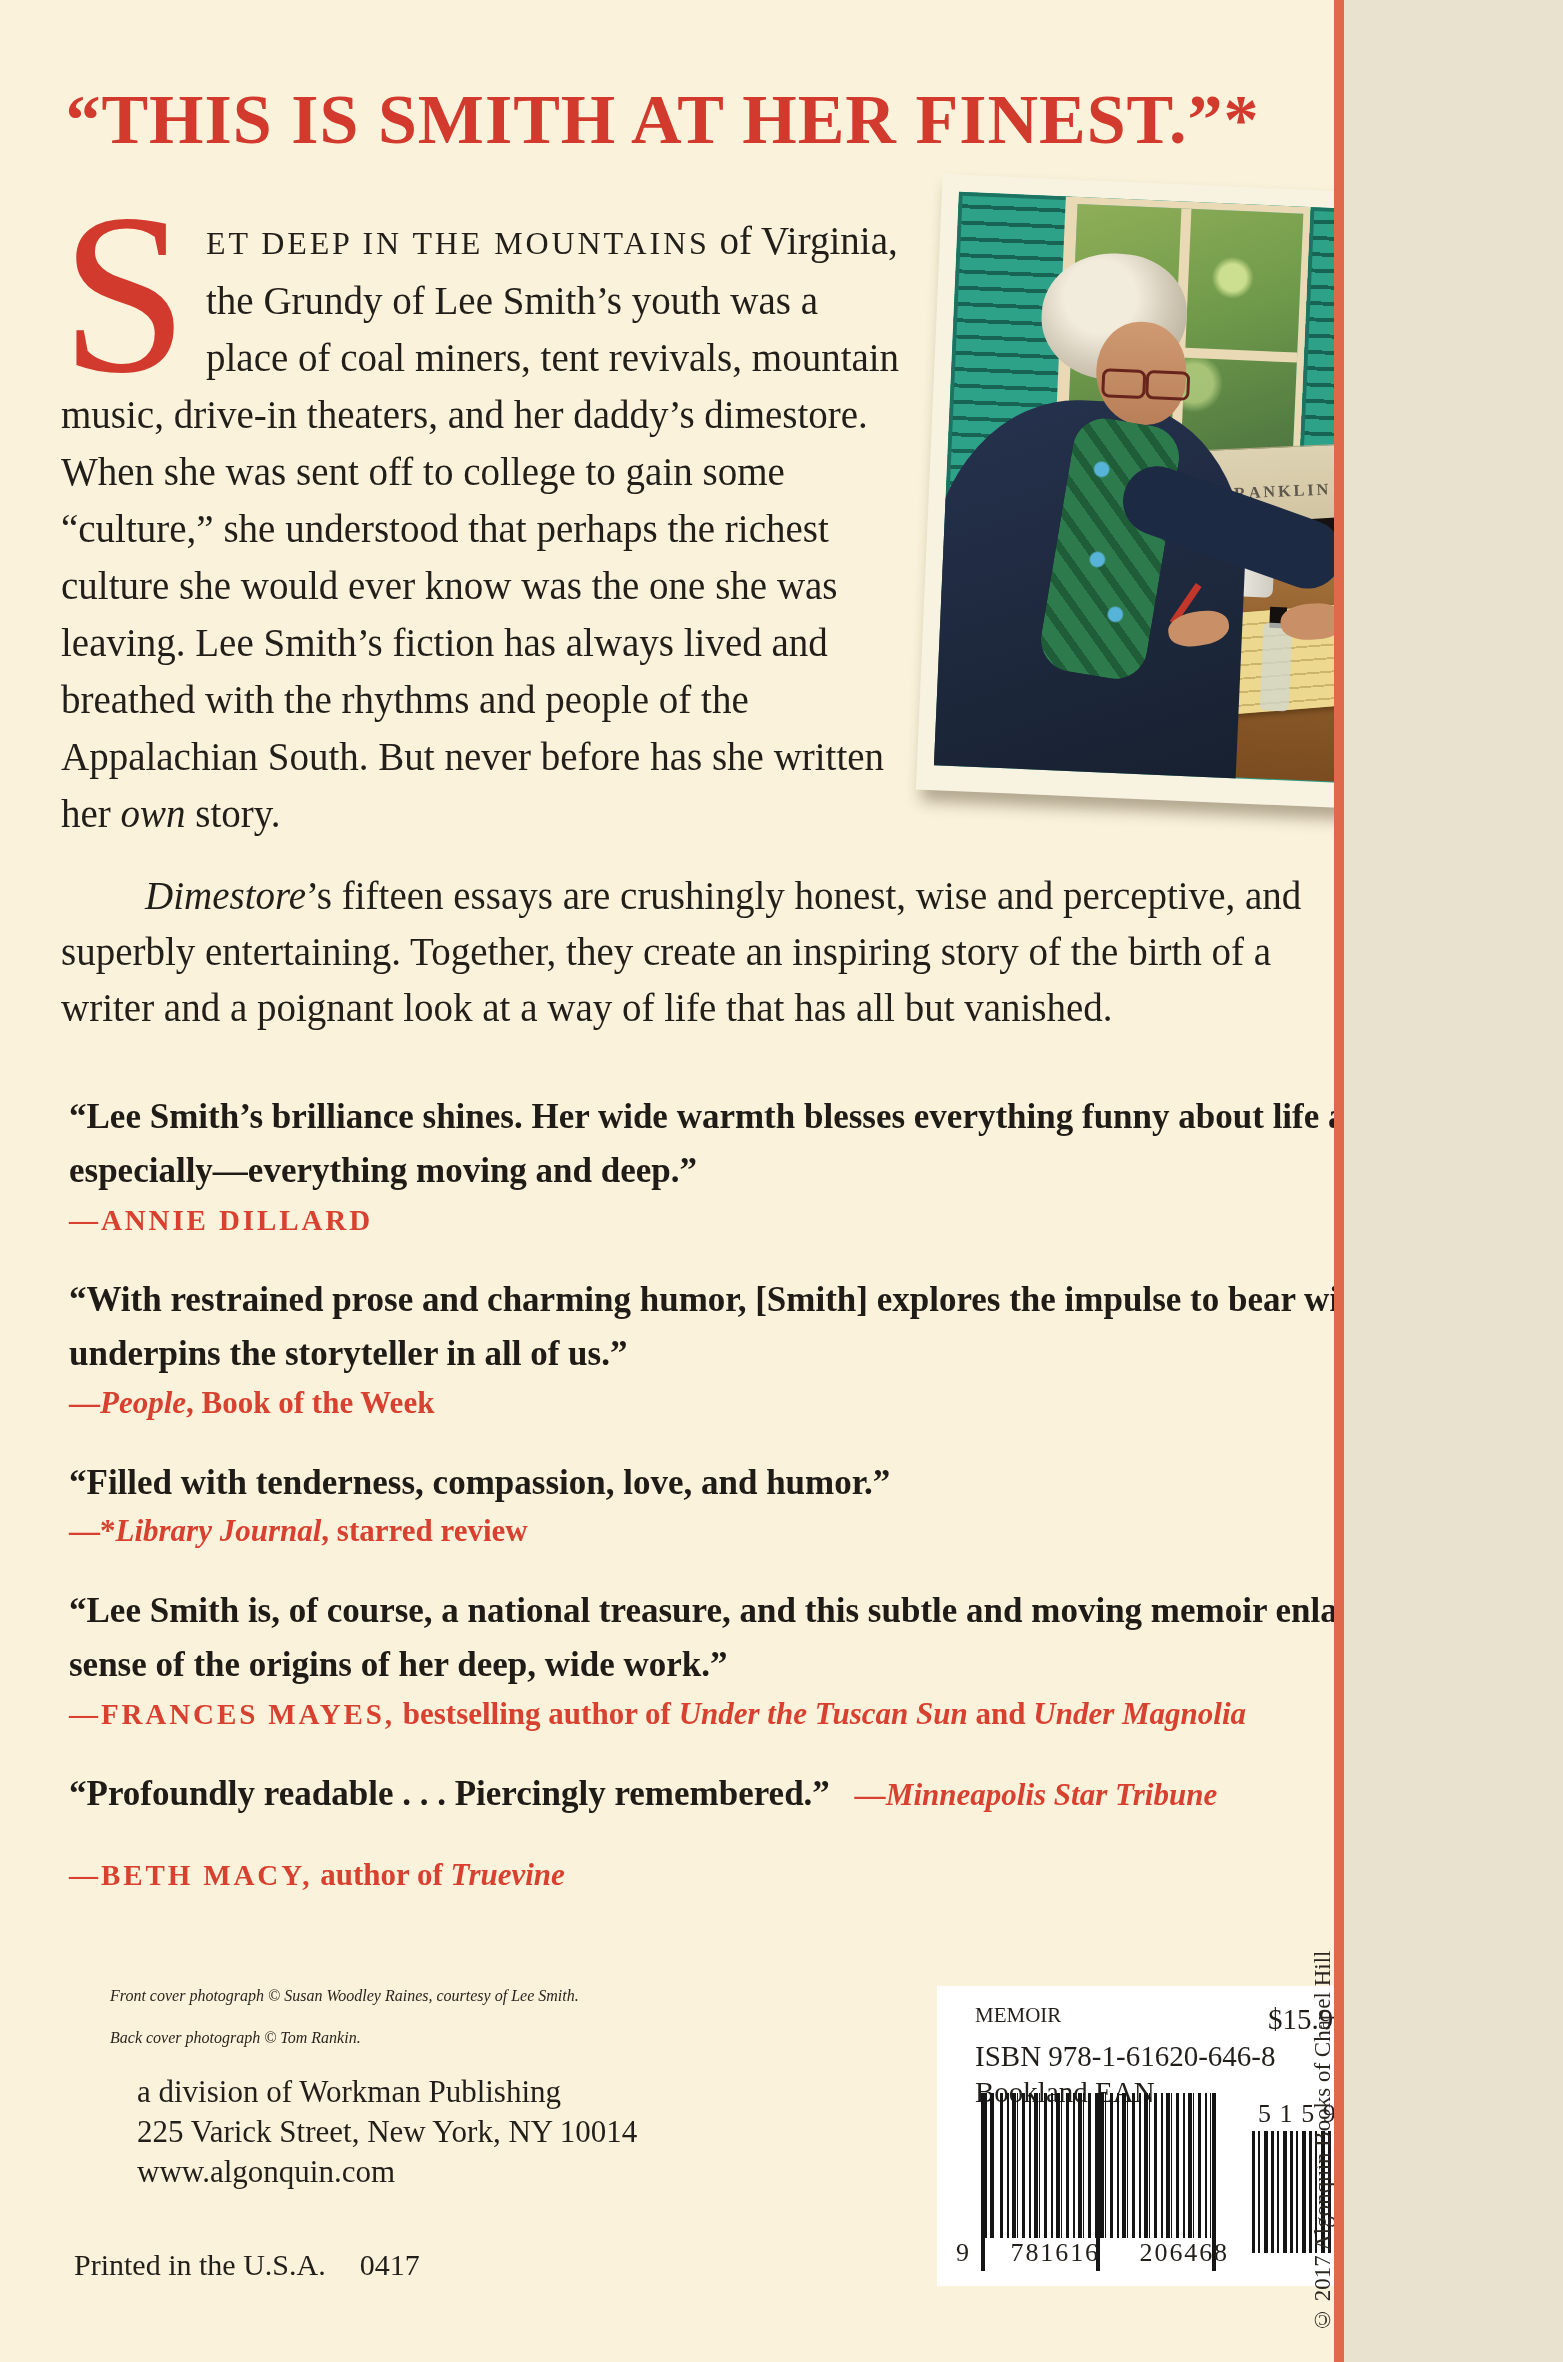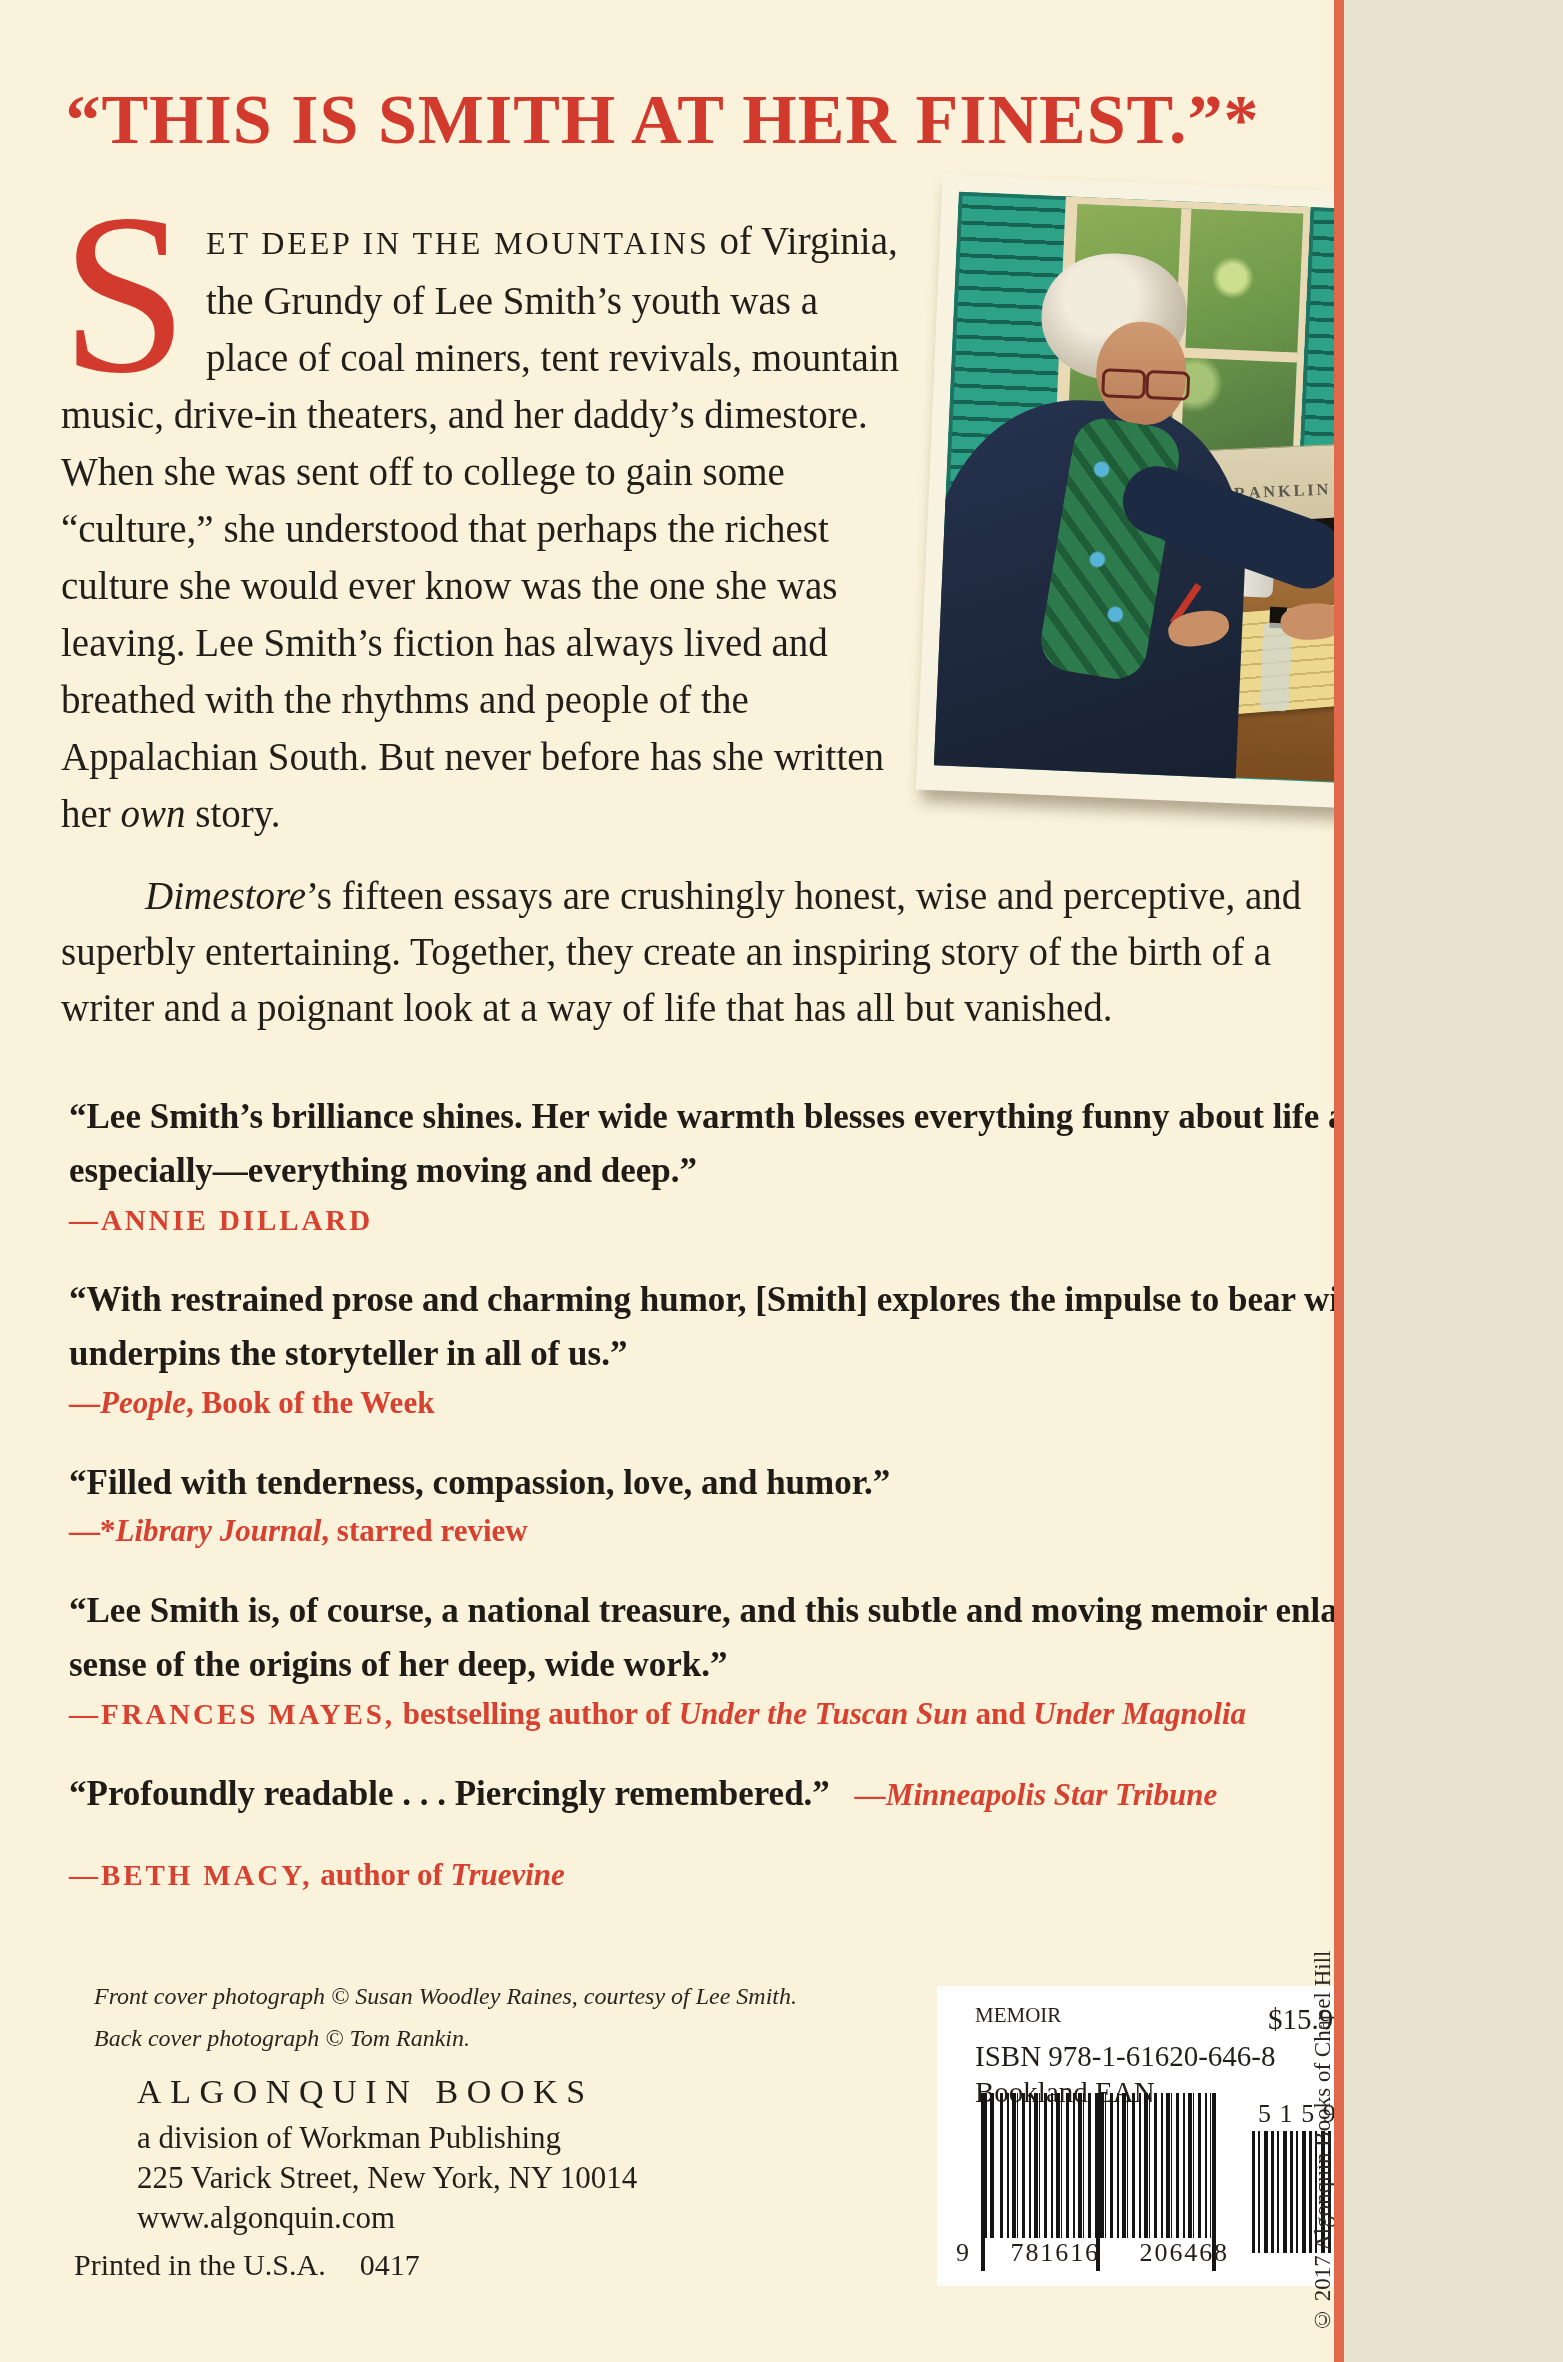--- a/index.html
+++ b/index.html
@@ -102,21 +102,21 @@
 
   
   .quotes{position:absolute; left:69px; top:1090px; width:1426px; text-align:left;}
   .quote{margin-bottom:35px;}
   .qtext{font-size:35px; line-height:54px; font-weight:bold; color:#1f1b17;}
   .qattr{margin-top:3.8px; font-size:31px; font-weight:bold; color:#d8402f;}
   .qattr .name{letter-spacing:2.9px; font-size:29px;}
   .inline-attr{font-size:31px; font-weight:bold; font-style:italic; color:#d8402f; margin-left:25px; letter-spacing:0;}
 
   
-  .credits{position:absolute; left:94px; top:1975px; font-style:italic; font-size:24px; line-height:42px; color:#2a251f;}
+  .credits{position:absolute; left:110px; top:1975px; font-style:italic; font-size:16px; line-height:42px; color:#2a251f;}
   .publisher{position:absolute; left:137px; top:2072px; font-size:31px; line-height:40px;}
   .pub-name{font-size:34px; letter-spacing:8.6px; margin-bottom:5.7px;}
   .printed{position:absolute; left:74px; top:2248px; font-size:30px;}
   .printed .code{margin-left:34px;}
 
   .barcode-box{position:absolute; left:937px; top:1986px; width:547px; height:300px; background:#ffffff;}
   .bc-cat{position:absolute; left:38px; top:17px; font-size:21px;}
   .bc-price{position:absolute; left:331px; top:17px; font-size:29px;}
   .bc-isbn{position:absolute; left:38px; top:54px; font-size:29px;}
   .bc-ean{position:absolute; left:38px; top:90px; font-size:29px;}
@@ -217,21 +217,20 @@
     </div>
 
   </div>
 
   <div class="credits">
     <div>Front cover photograph © Susan Woodley Raines, courtesy of Lee Smith.</div>
     <div>Back cover photograph © Tom Rankin.</div>
   </div>
 
   <div class="publisher">
-    <div class="pub-name">ALGONQUIN BOOKS</div>
     <div>a division of Workman Publishing</div>
     <div>225 Varick Street, New York, NY 10014</div>
     <div>www.algonquin.com</div>
   </div>
 
   <div class="printed">
     <span>Printed in the U.S.A.</span><span class="code">0417</span>
   </div>
 
   <div class="barcode-box">

